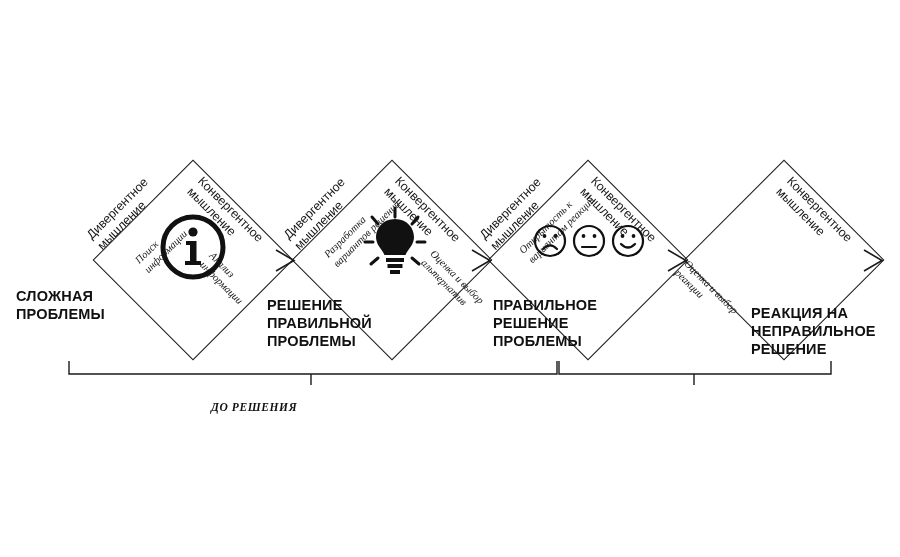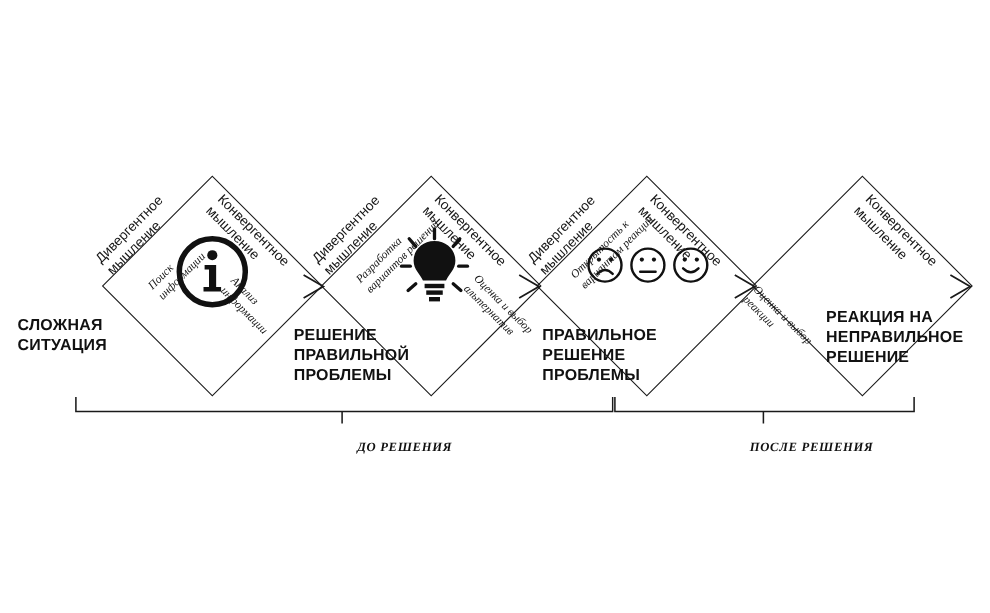--- a/index.html
+++ b/index.html
@@ -84,21 +84,21 @@
     position: absolute;
   }
   .bracket-label {
     position: absolute;
     font-family: "Liberation Serif", serif;
     font-style: italic;
     font-weight: bold;
     font-size: 11.5px;
     letter-spacing: 0.6px;
     color: #111111;
-    text-align: right;
+    text-align: left;
   }
 </style>
 </head>
 <body>
 
 <div id="stage">
 
   <div class="diamond" style="left:122px; top:189px; width:142px; height:142px;"></div>
 
   <div class="diamond" style="left:321px; top:189px; width:142px; height:142px;"></div>
@@ -202,37 +202,36 @@
 вариантов решений</div>
   <div class="act-label up" style="left:436px; top:248px;">Оценка и выбор
 альтернатив</div>
 
   <div class="act-label down" style="left:517px; top:248px;">Открытость к
 вариантам реакций</div>
   <div class="act-label up" style="left:690px; top:258px;">Оценка и выбор
 реакции</div>
 
   <div class="node-label" style="left:16px; top:287px; width:104px;">СЛОЖНАЯ
-СИТУАЦИЯ</div>
+ПРОБЛЕМЫ</div>
 
   <div class="node-label" style="left:267px; top:296px; width:112px;">РЕШЕНИЕ
 ПРАВИЛЬНОЙ
 ПРОБЛЕМЫ</div>
 
   <div class="node-label" style="left:493px; top:296px; width:112px;">ПРАВИЛЬНОЕ
 РЕШЕНИЕ
 ПРОБЛЕМЫ</div>
 
-  <div class="node-label" style="left:751px; top:280px; width:136px;">РЕАКЦИЯ НА
+  <div class="node-label" style="left:751px; top:304px; width:136px;">РЕАКЦИЯ НА
 НЕПРАВИЛЬНОЕ
 РЕШЕНИЕ</div>
 
   <svg class="bracket" style="left:68px; top:360px;" width="490" height="26" viewBox="0 0 490 26">
     <path d="M1 1 L1 14 L243 14 L243 25 L243 14 L489 14 L489 1" fill="none" stroke="#1a1a1a" stroke-width="1.4"></path>
   </svg>
   <div class="bracket-label" style="left:211px; top:401px; width:200px;">ДО РЕШЕНИЯ</div>
 
   <svg class="bracket" style="left:558px; top:360px;" width="274" height="26" viewBox="0 0 274 26">
     <path d="M1 1 L1 14 L136 14 L136 25 L136 14 L273 14 L273 1" fill="none" stroke="#1a1a1a" stroke-width="1.4"></path>
   </svg>
-  <div class="bracket-label" style="left:594px; top:401px; width:200px;">ПОСЛЕ РЕШЕНИЯ</div>
 
 </div>
 
 </body></html>

